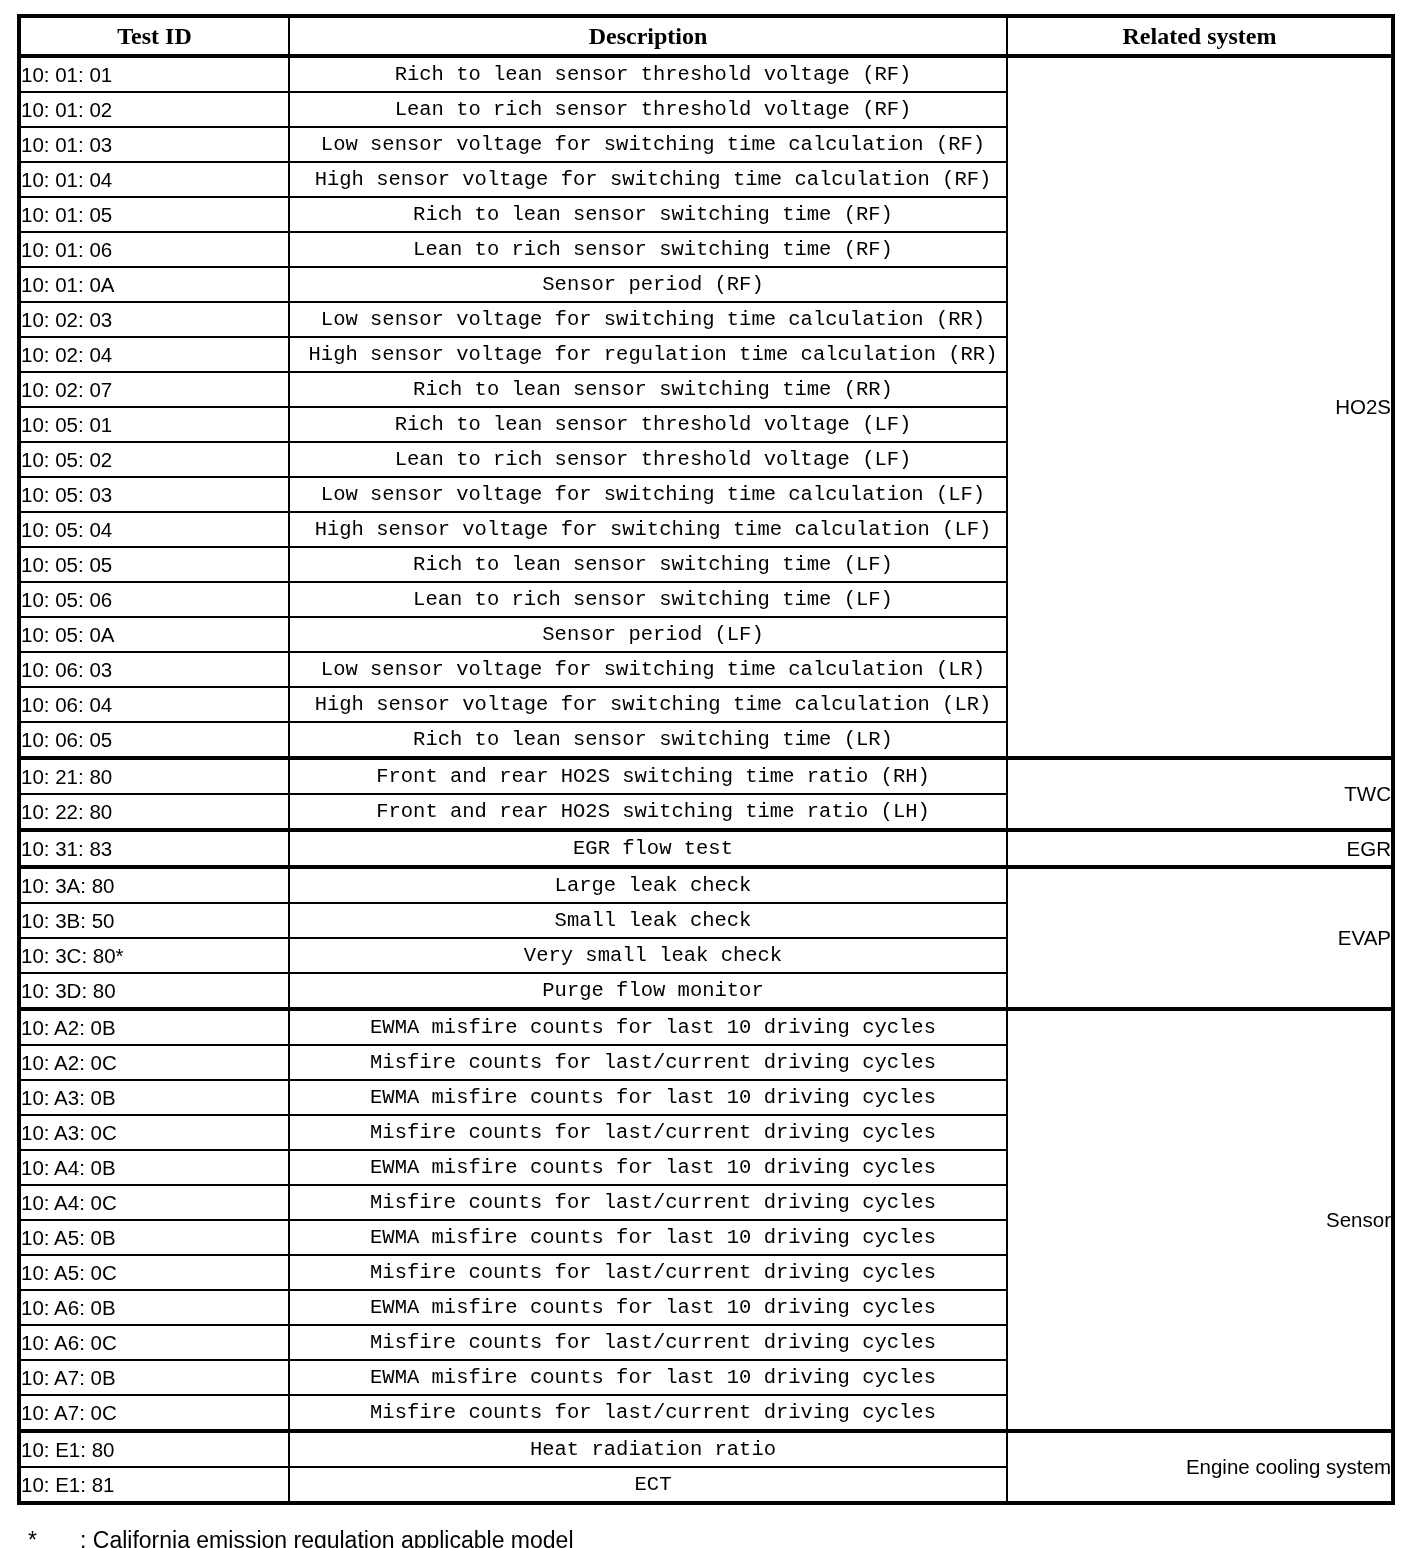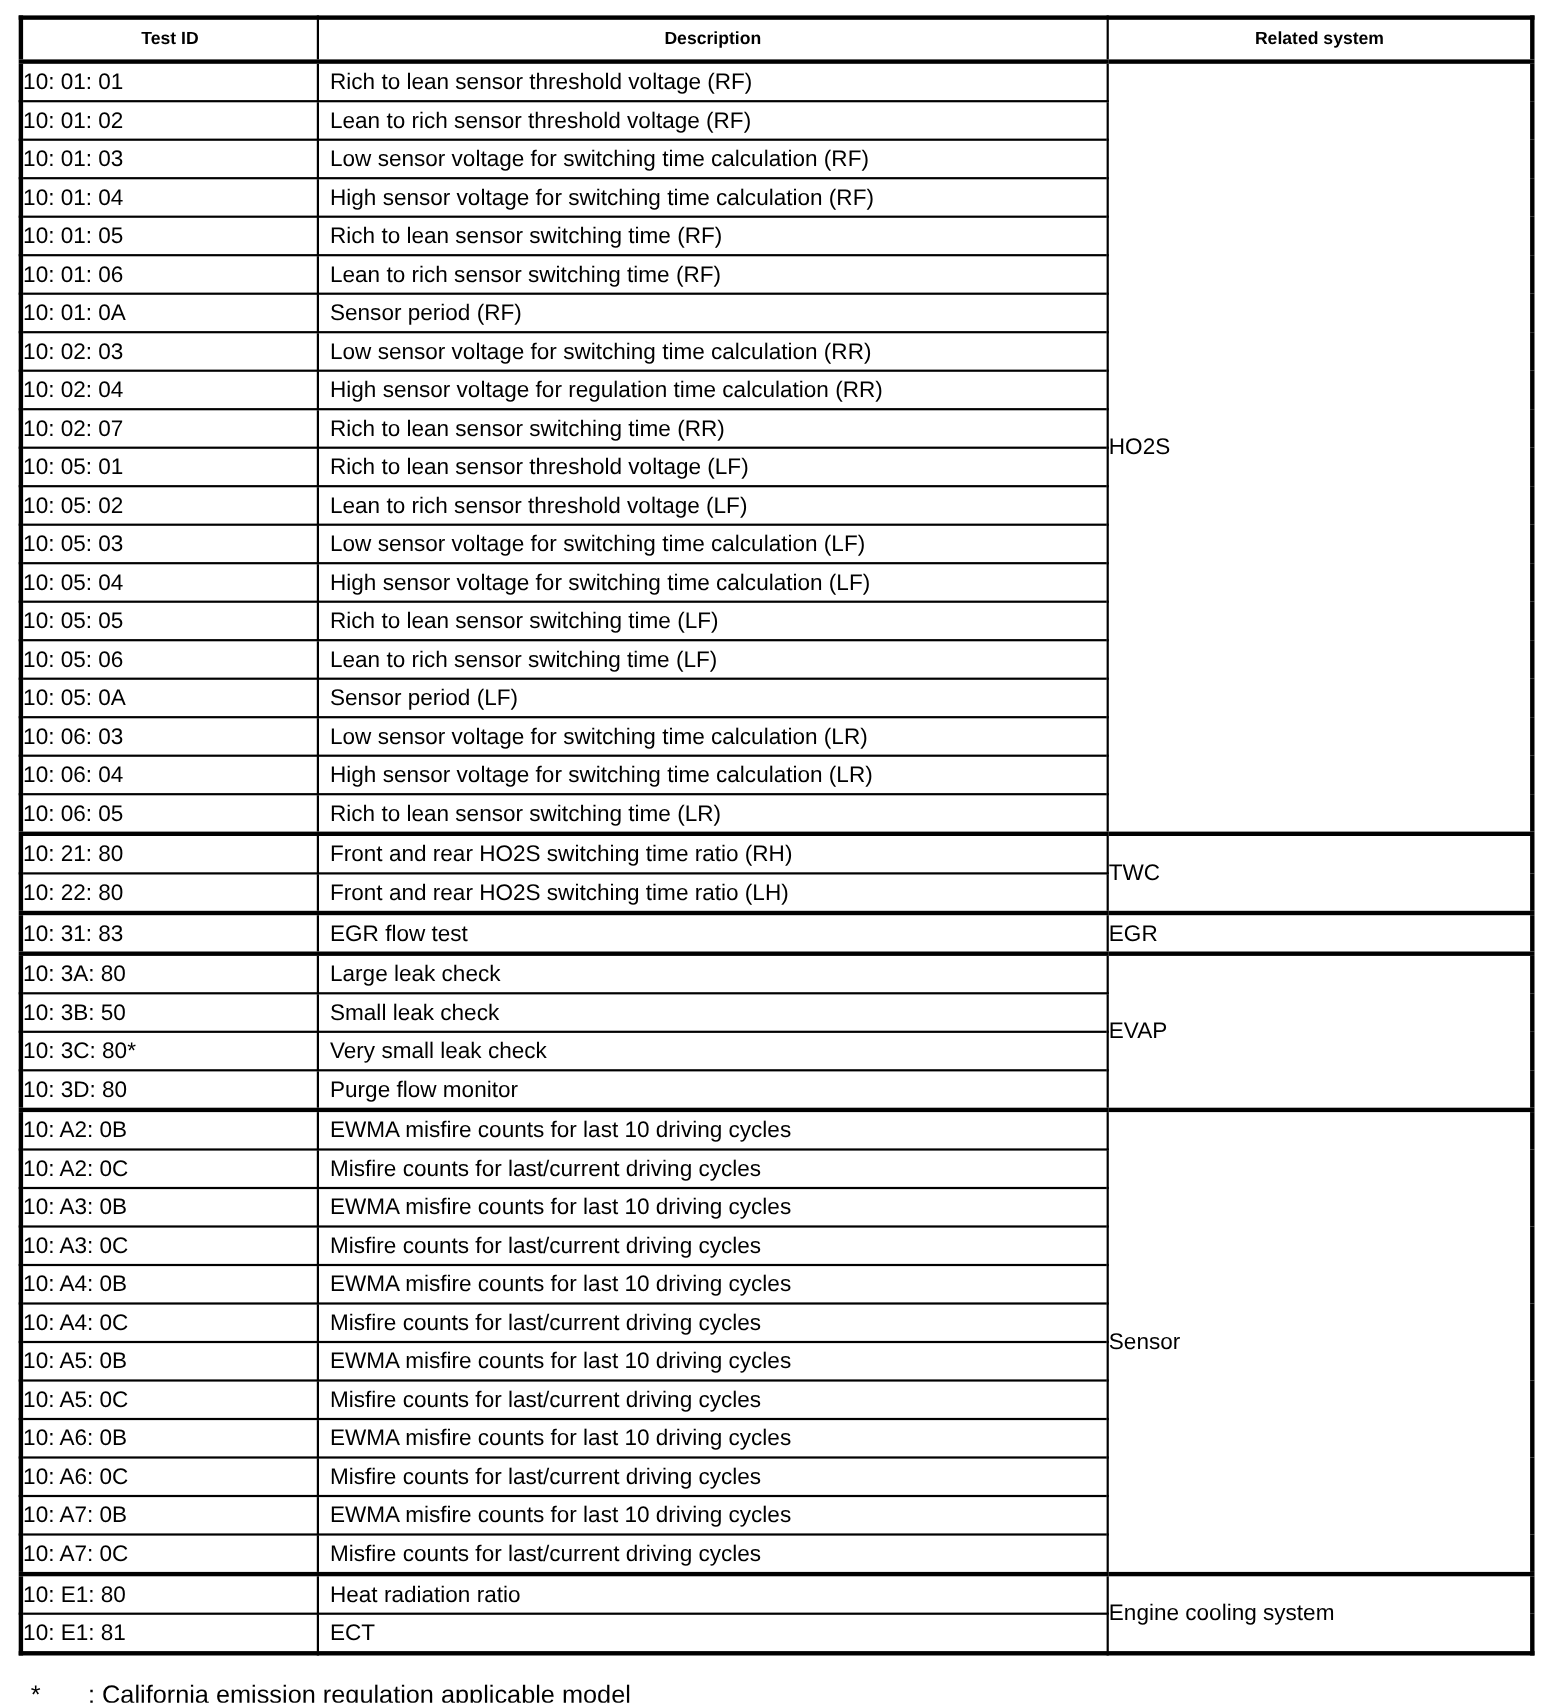--- a/index.html
+++ b/index.html
@@ -29,39 +29,41 @@
   .test-table th,
   .test-table td {
     border: 2px solid #000;
     padding: 0;
     overflow: hidden;
     white-space: nowrap;
   }
   .test-table thead th {
     height: 36px;
     font-weight: bold;
-    font-size: 16px;
+    font-size: 24px;
     text-align: center;
     vertical-align: middle;
     border-bottom-width: 4px;
+    font-family: Liberation Serif, serif;
   }
   .test-table tbody td {
     height: 33px;
     font-size: 20.5px;
     vertical-align: middle;
   }
   td.col-id {
     text-align: left;
   }
   td.col-desc {
-    text-align: left;
+    text-align: center;
     padding-left: 10px;
+    font-family: Liberation Mono, monospace;
   }
   td.col-sys {
-    text-align: left;
+    text-align: right;
     font-size: 21px;
   }
   tr.group-start td {
     border-top-width: 4px;
   }
   .footnote {
     margin-top: 22px;
     margin-left: 11px;
     font-size: 23px;
     display: flex;

